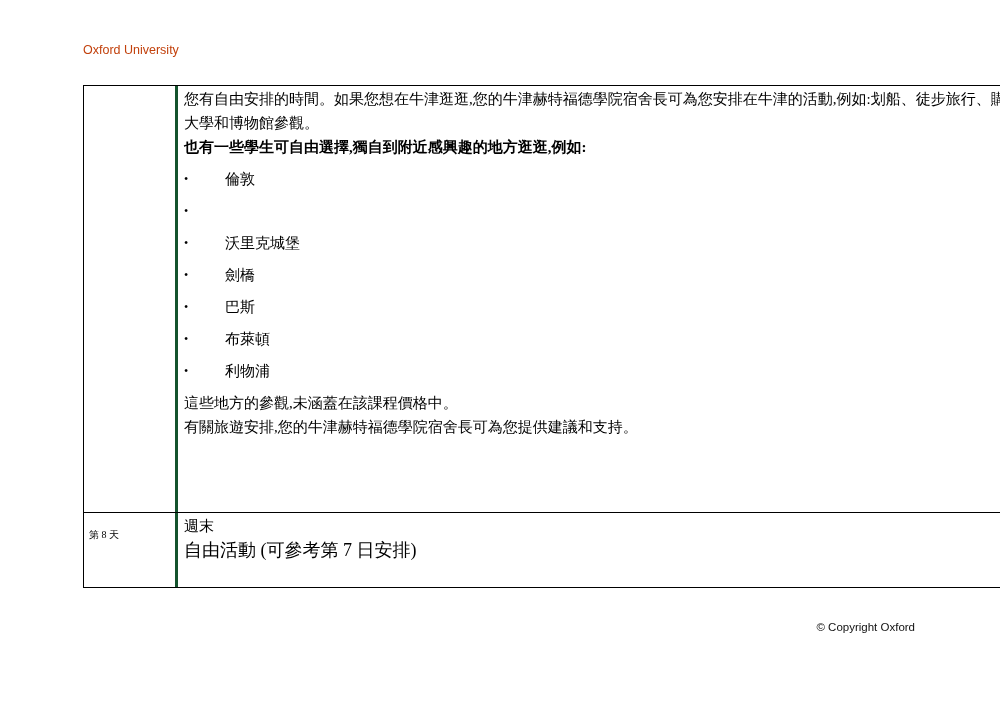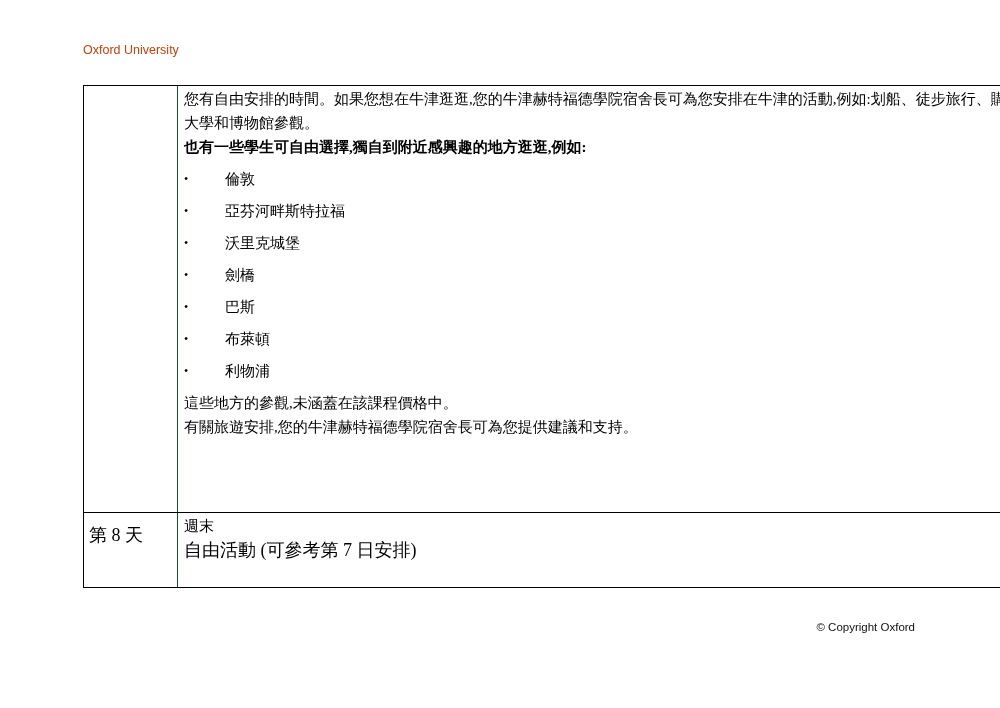--- a/index.html
+++ b/index.html
@@ -31,23 +31,23 @@
     border: 1px solid #000000;
   }
 
   .trow { display: flex; }
   .trow-1 { height: 427px; border-bottom: 1px solid #000000; }
   .trow-2 { height: 74px; }
 
   .cell-day {
     width: 94px;
     flex-shrink: 0;
-    border-right: 1px solid #14532d;
+    border-right: 3px solid #14532d;
     padding: 13px 2px 0 5px;
-    font-size: 18px;
+    font-size: 10px;
     line-height: 18px;
   }
 
   .cell-content {
     flex: 1;
     padding: 1px 6px 0 6px;
     font-size: 15px;
   }
 
   .cell-content p { margin: 0; line-height: 24px; }
@@ -96,21 +96,20 @@
     <div class="cell-content">
       <p class="p1">您有自由安排的時間。如果您想在牛津逛逛,您的牛津赫特福德學院宿舍長可為您安排在牛津的活動,例如:划船、徒步旅行、購物、大學和博物館參觀。</p>
       <p class="p2">也有一些學生可自由選擇,獨自到附近感興趣的地方逛逛,例如:</p>
       <ul class="dest-list">
         <li>
           <span class="bullet">•</span>
           <span>倫敦</span>
         </li>
         <li>
           <span class="bullet">•</span>
-          <span>亞芬河畔斯特拉福</span>
         </li>
         <li>
           <span class="bullet">•</span>
           <span>沃里克城堡</span>
         </li>
         <li>
           <span class="bullet">•</span>
           <span>劍橋</span>
         </li>
         <li>

